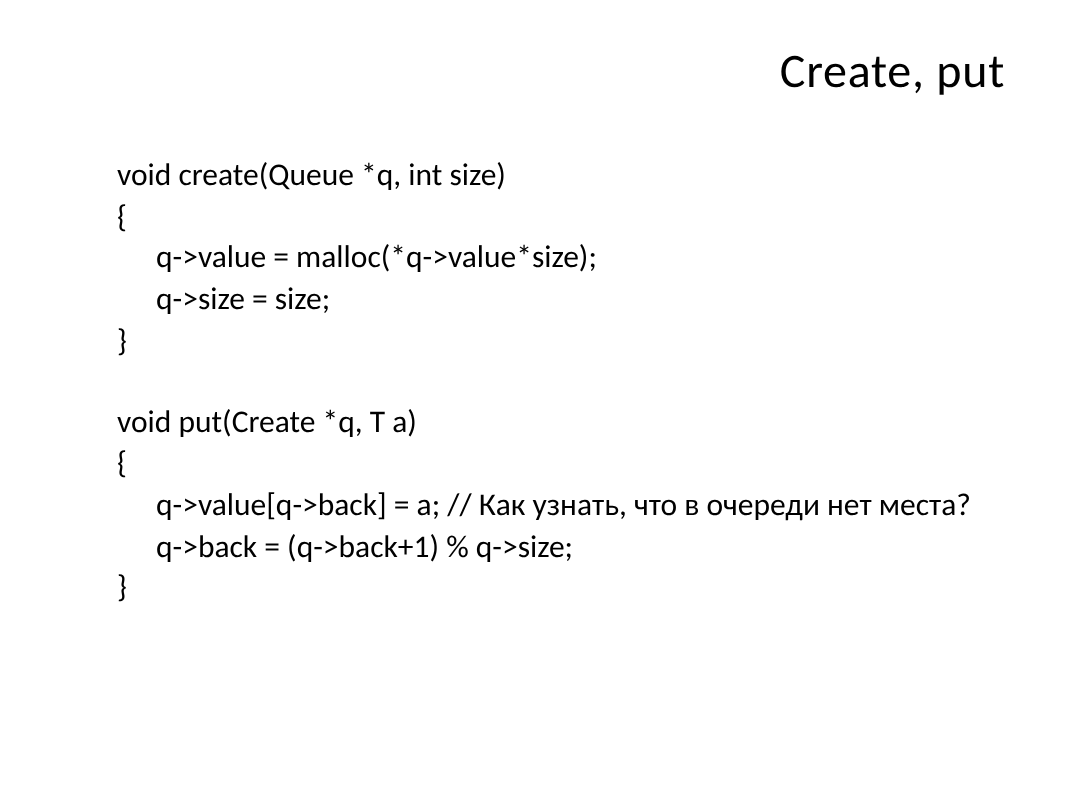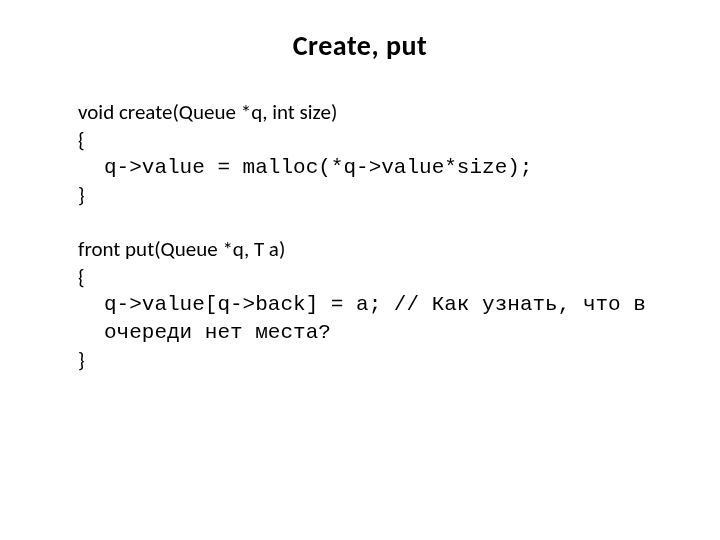--- a/index.html
+++ b/index.html
@@ -10,50 +10,52 @@
       font-family: Calibri, 'Segoe UI', Arial, sans-serif;
       color: #000;
       overflow: hidden;
     }
     .slide {
       width: 100%;
       height: 100%;
       padding: 28px 50px 30px 50px;
     }
     .title {
-      font-size: 28px;
-      font-weight: 700;
-      text-align: center;
+      font-size: 32px;
+      font-weight: 400;
+      text-align: right;
       margin-bottom: 36px;
       letter-spacing: 0.5px;
     }
     .content {
       font-size: 21px;
       line-height: 1.32;
       font-weight: 400;
     }
     .line { display: block; margin-left: 28px; }
-    .indent { padding-left: 26px; font-family: Liberation Mono, monospace; }
+    .indent { padding-left: 26px; }
     .spacer { height: 26px; }
     .comment-inline { font-size: 21px; text-align: right; }
   </style>
 </head>
 <body>
 
 <div class="slide">
   <h1 class="title">Create, put</h1>
 
   <div class="content">
     <span class="line">void create(Queue *q, int size)</span>
     <span class="line">{</span>
     <span class="line indent">q-&gt;value = malloc(*q-&gt;value*size);</span>
+    <span class="line indent">q-&gt;size = size;</span>
     <span class="line">}</span>
 
     <div class="spacer"></div>
 
-    <span class="line">front put(Queue *q, T a)</span>
+    <span class="line">void put(Create *q, T a)</span>
     <span class="line">{</span>
     <span class="line indent">
       <span>q-&gt;value[q-&gt;back] = a; </span><span class="comment-inline">// Как узнать, что в очереди нет места?</span>
     </span>
+    <span class="line indent">q-&gt;back = (q-&gt;back+1) % q-&gt;size;</span>
     <span class="line">}</span>
   </div>
 </div>
 
 </body></html>

